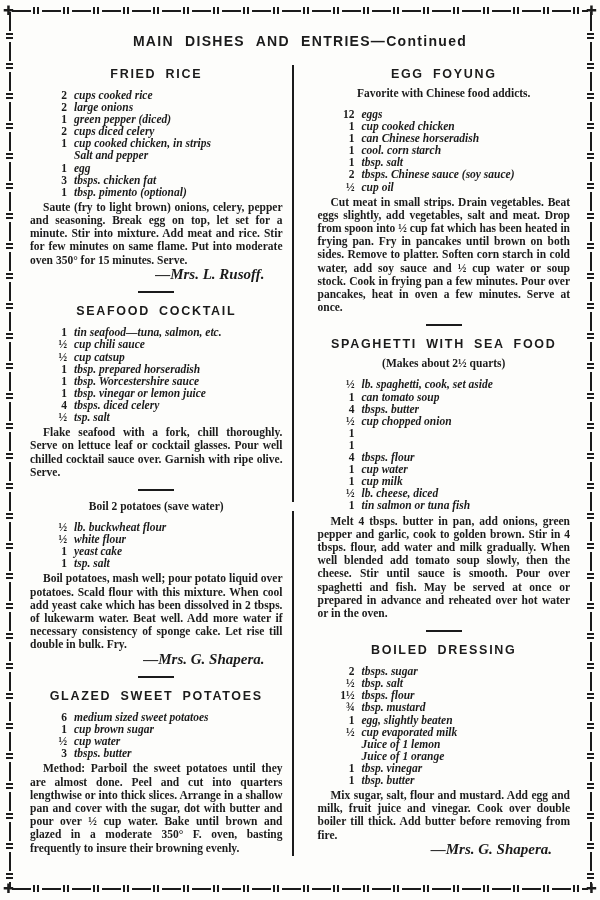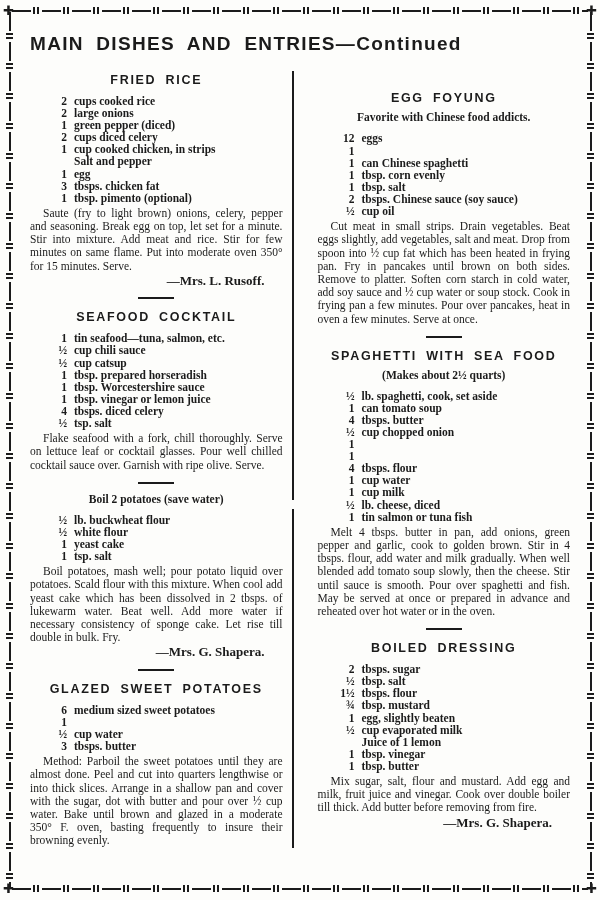--- a/index.html
+++ b/index.html
@@ -49,27 +49,28 @@
     font-family:"DejaVu Sans",sans-serif;
     font-weight:bold; font-size:13px; line-height:13px;
     color:var(--ink);
   }
   .c-tl{ left:3px; top:4px; }
   .c-tr{ right:3px; top:4px; }
   .c-bl{ left:3px; bottom:5px; }
   .c-br{ right:3px; bottom:5px; }
   
   .page-title{
+    text-align:center;
     font-family:"Liberation Sans","DejaVu Sans",sans-serif;
-    font-weight:bold; font-size:19px;
+    font-weight:bold; font-size:14px;
     letter-spacing:1.3px; word-spacing:6px;
     margin:8px 0 16px 0;
   }
   
-  .columns{ display:flex; align-items:center; }
+  .columns{ display:flex; align-items:flex-start; }
   .column{ flex:1 1 0; min-width:0; }
   .column-left{ padding-right:9px; }
   .column-right{ padding-left:24px; }
   .col-divider{
     flex:none; width:2px; align-self:stretch;
     background:linear-gradient(to bottom,
       var(--ink) 0 55.2%,
       transparent 55.2% 56.4%,
       var(--ink) 56.4% 100%);
   }
@@ -82,30 +83,31 @@
     margin:2px 0 8px 0;
   }
   .recipe-subtitle{
     text-align:center;
     font-weight:bold; font-size:11.5px; line-height:13px;
     margin:-2px 0 8px 0;
   }
   .ingredient-list{ margin:0 0 3px 14px; }
   .ingredient-row{ display:flex; font-weight:bold; font-size:11.5px; line-height:12.1px; }
   .ingredient-qty{ flex:none; width:30px; text-align:right; padding-right:7px; white-space:nowrap; }
-  .ingredient-text{ flex:1; min-width:0; }
+  .ingredient-text{ flex:1; min-width:0;font-style:italic; }
   .recipe-paragraph{
-    font-weight:normal; font-size:11.5px; line-height:13.2px;
+    font-weight:bold; font-size:11.5px; line-height:13.2px;
     text-align:justify; text-indent:13px;
     margin:2px 0 0 0;
   }
   .recipe-attribution{
-    font-weight:bold; font-size:13px; line-height:13.5px;
+    font-weight:bold; font-size:15px; line-height:13.5px;
     text-align:right; padding-right:18px;
     margin-top:1px;
+    font-style:italic;
   }
   .recipe-divider{
     width:36px; height:0;
     border-top:2px solid var(--ink);
     margin:10px auto 11px auto;
   }
 </style>
 </head>
 <body>
 
@@ -233,20 +235,21 @@
         <div class="recipe-divider"></div>
         <section class="recipe">
           <h2 class="recipe-title">GLAZED SWEET POTATOES</h2>
           <div class="ingredient-list">
             <div class="ingredient-row">
               <span class="ingredient-qty">6</span>
               <span class="ingredient-text">medium sized sweet potatoes</span>
             </div>
             <div class="ingredient-row">
               <span class="ingredient-qty">1</span>
+              <span class="ingredient-text">cup brown sugar</span>
             </div>
             <div class="ingredient-row">
               <span class="ingredient-qty">½</span>
               <span class="ingredient-text">cup water</span>
             </div>
             <div class="ingredient-row">
               <span class="ingredient-qty">3</span>
               <span class="ingredient-text">tbsps. butter</span>
             </div>
           </div>
@@ -258,28 +261,29 @@
         <section class="recipe">
           <h2 class="recipe-title">EGG FOYUNG</h2>
           <p class="recipe-subtitle">Favorite with Chinese food addicts.</p>
           <div class="ingredient-list">
             <div class="ingredient-row">
               <span class="ingredient-qty">12</span>
               <span class="ingredient-text">eggs</span>
             </div>
             <div class="ingredient-row">
               <span class="ingredient-qty">1</span>
-            </div>
-            <div class="ingredient-row">
-              <span class="ingredient-qty">1</span>
-              <span class="ingredient-text">can Chinese spaghetti</span>
-            </div>
-            <div class="ingredient-row">
-              <span class="ingredient-qty">1</span>
-              <span class="ingredient-text">tbsp. corn evenly</span>
+              <span class="ingredient-text">cup cooked chicken</span>
+            </div>
+            <div class="ingredient-row">
+              <span class="ingredient-qty">1</span>
+              <span class="ingredient-text">can Chinese horseradish</span>
+            </div>
+            <div class="ingredient-row">
+              <span class="ingredient-qty">1</span>
+              <span class="ingredient-text">cool. corn starch</span>
             </div>
             <div class="ingredient-row">
               <span class="ingredient-qty">1</span>
               <span class="ingredient-text">tbsp. salt</span>
             </div>
             <div class="ingredient-row">
               <span class="ingredient-qty">2</span>
               <span class="ingredient-text">tbsps. Chinese sauce (soy sauce)</span>
             </div>
             <div class="ingredient-row">
@@ -366,20 +370,21 @@
             <div class="ingredient-row">
               <span class="ingredient-qty">½</span>
               <span class="ingredient-text">cup evaporated milk</span>
             </div>
             <div class="ingredient-row">
               <span class="ingredient-qty"></span>
               <span class="ingredient-text">Juice of 1 lemon</span>
             </div>
             <div class="ingredient-row">
               <span class="ingredient-qty"></span>
+              <span class="ingredient-text">Juice of 1 orange</span>
             </div>
             <div class="ingredient-row">
               <span class="ingredient-qty">1</span>
               <span class="ingredient-text">tbsp. vinegar</span>
             </div>
             <div class="ingredient-row">
               <span class="ingredient-qty">1</span>
               <span class="ingredient-text">tbsp. butter</span>
             </div>
           </div>

